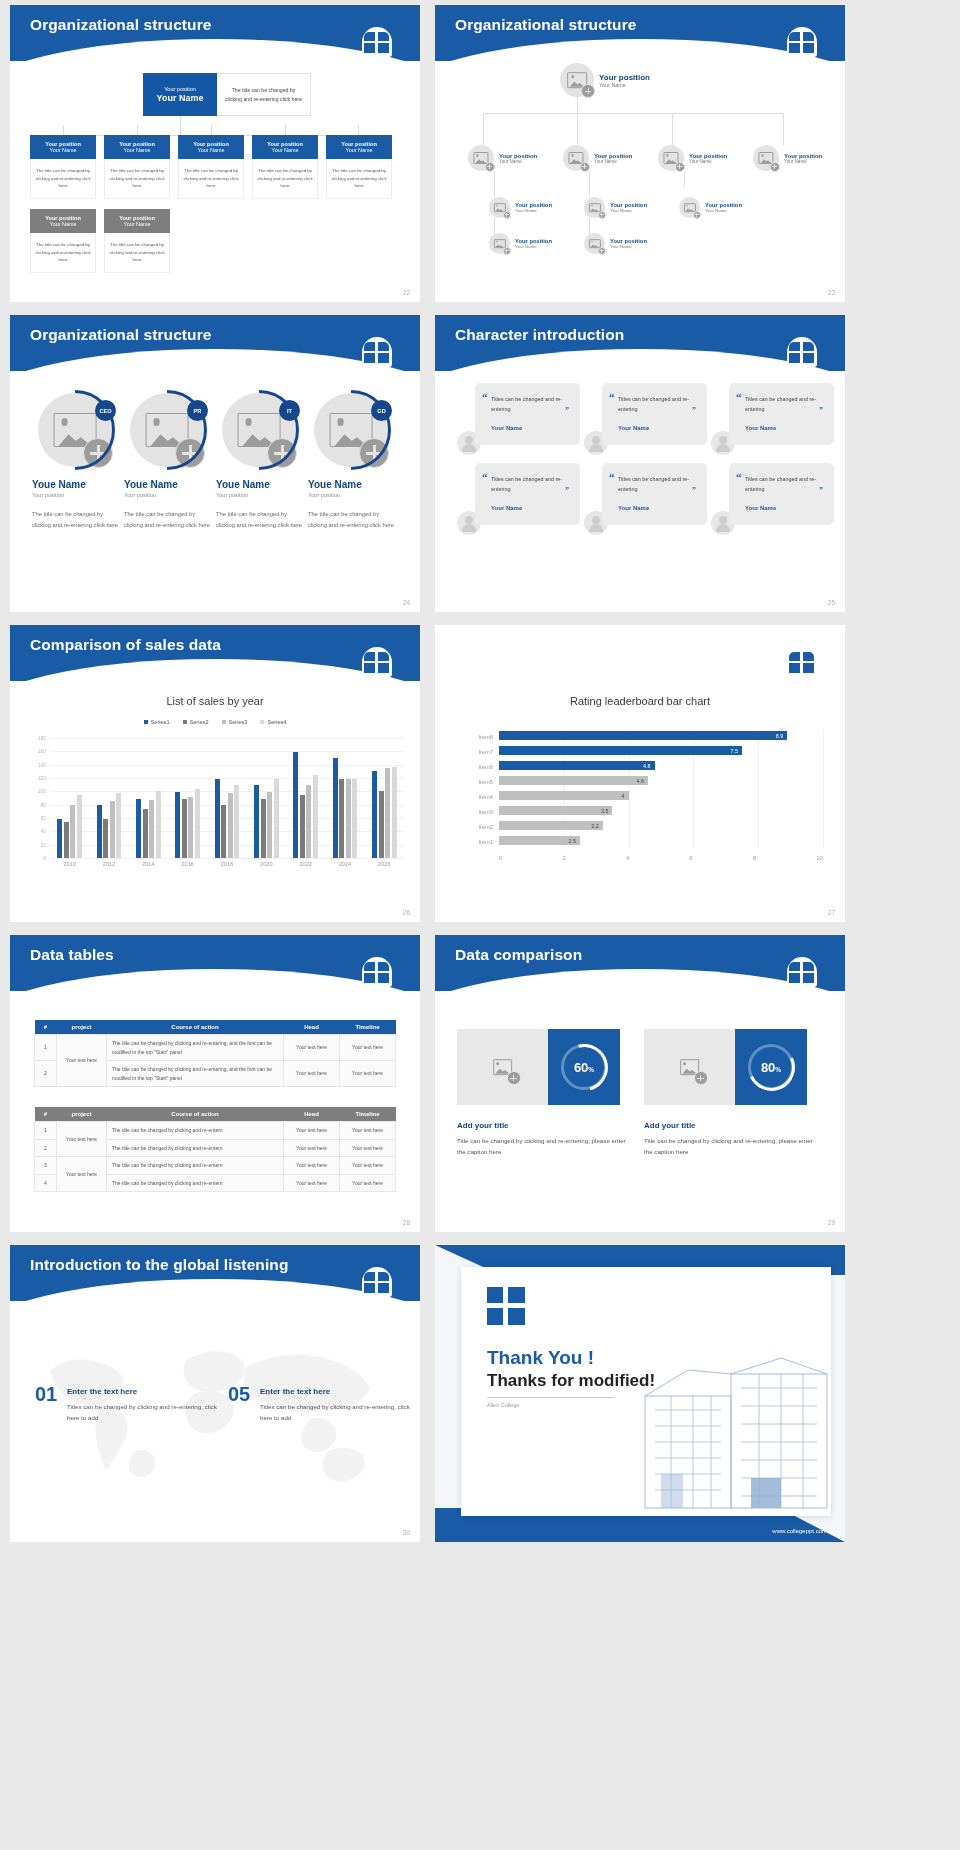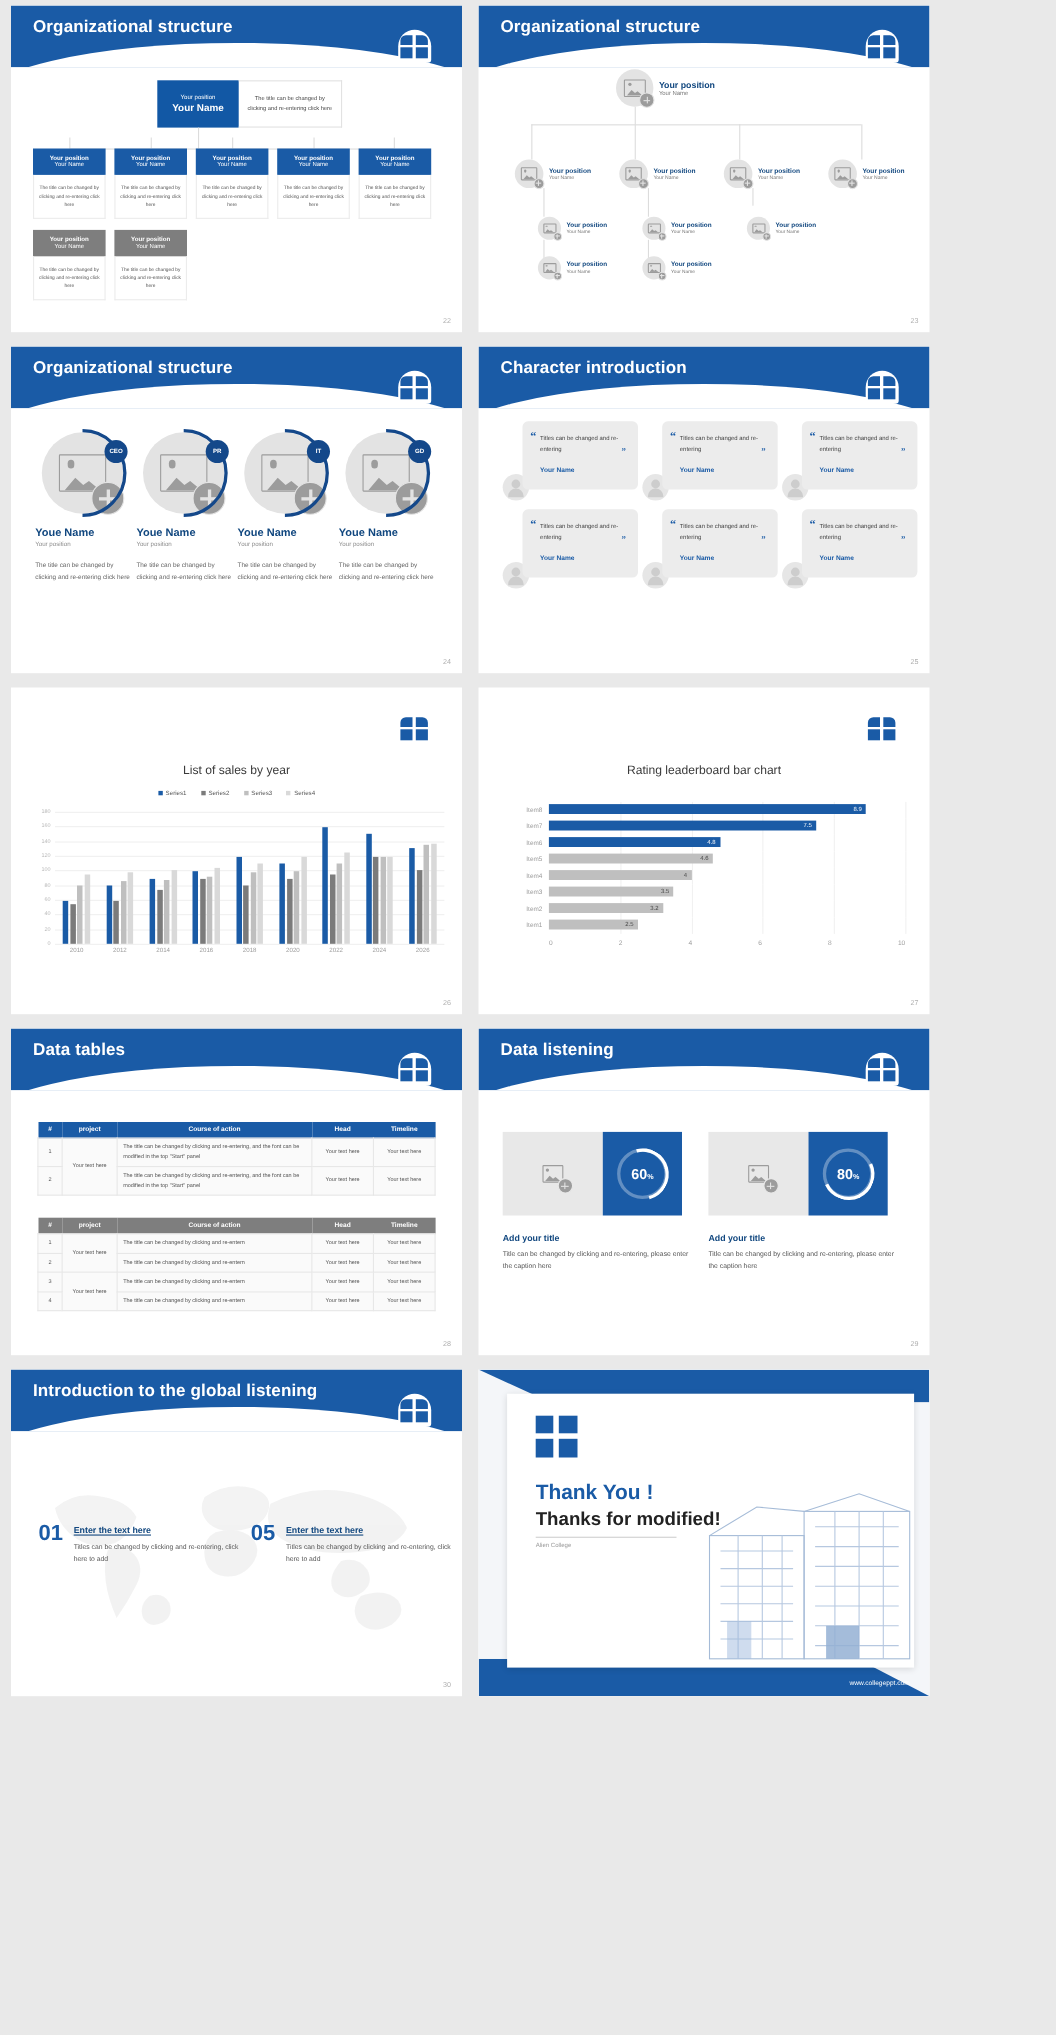--- a/index.html
+++ b/index.html
@@ -176,21 +176,21 @@
   .dc .ring2 { width:46px; height:46px; border-radius:50%; border:3.5px solid rgba(255,255,255,.32); position:relative;
                display:flex; align-items:center; justify-content:center;}
   .dc .ring2 .arc { position:absolute; inset:-3.5px; border-radius:50%; border:3.5px solid transparent; border-top-color:#fff; border-right-color:#fff;}
   .dc .ring2 .v { color:#fff; font-size:13px; font-weight:bold;}
   .dc .ring2 .v small { font-size:6.5px; }
   .dctitle { position:absolute; color:#11477f; font-weight:bold; font-size:8px;}
   .dctext  { position:absolute; color:#555; font-size:6.2px; line-height:1.8; width:170px;}
   
   .gmap { position:absolute; inset:56px 0 0 0; opacity:.45;}
   .num { position:absolute; color:#1a5ba6; font-size:20px; font-weight:bold;}
-  .gitem-t { position:absolute; color:#11477f; font-weight:bold; font-size:8px;text-decoration:underline;}
+  .gitem-t { position:absolute; color:#11477f; font-weight:bold; font-size:8px;}
   .gitem-d { position:absolute; color:#555; font-size:6.2px; line-height:1.85; width:150px;}
   
   .ty { position:absolute; inset:0; background:#f4f6f9; overflow:hidden;}
   .ty .bluetop { position:absolute; left:0; top:0; width:100%; height:30px; background:#1a5ba6;
                  clip-path: polygon(0 0, 100% 0, 100% 100%, 16% 100%);}
   .ty .bluebot { position:absolute; left:0; bottom:0; width:100%; height:34px; background:#1a5ba6;
                  clip-path: polygon(0 0, 84% 0, 100% 100%, 0 100%);}
   .ty .panel { position:absolute; left:26px; top:22px; right:14px; bottom:26px; background:#fff;
                box-shadow:0 1px 6px rgba(0,0,0,.13); overflow:hidden;text-align:center;}
   .ty .biglogo { position:absolute; left:26px; top:20px; width:38px; height:38px;}
@@ -519,20 +519,24 @@
     <div class="qcard" style="left:294px; top:148px;">
       <span class="qm">“</span>
       <span class="qm2">”</span>
       <div class="t">Titles can be changed and re-entering</div>
       <div class="n">Your Name</div>
     </div>
     <div class="pagenum">25</div>
   </div>
 
   <div class="slide">
+    <div class="band">
+      <h2>Comparison of sales data</h2>
+      <div class="curve"></div>
+    </div>
     <div class="logo">
       <div class="bg"></div>
         <div class="q q1"></div>
         <div class="q q2"></div>
         <div class="q q3"></div>
         <div class="q q4"></div>
     </div>
 
     <div class="chart-title">List of sales by year</div>
     <div class="legend" id="legend-26">
@@ -820,21 +824,21 @@
           <td class="c">Your text here</td>
           <td class="c">Your text here</td>
         </tr>
       </tbody>
     </table>
     <div class="pagenum">28</div>
   </div>
 
   <div class="slide">
     <div class="band">
-      <h2>Data listening</h2>
+      <h2>Data comparison</h2>
       <div class="curve"></div>
     </div>
     <div class="logo">
       <div class="bg"></div>
         <div class="q q1"></div>
         <div class="q q2"></div>
         <div class="q q3"></div>
         <div class="q q4"></div>
     </div>
 

